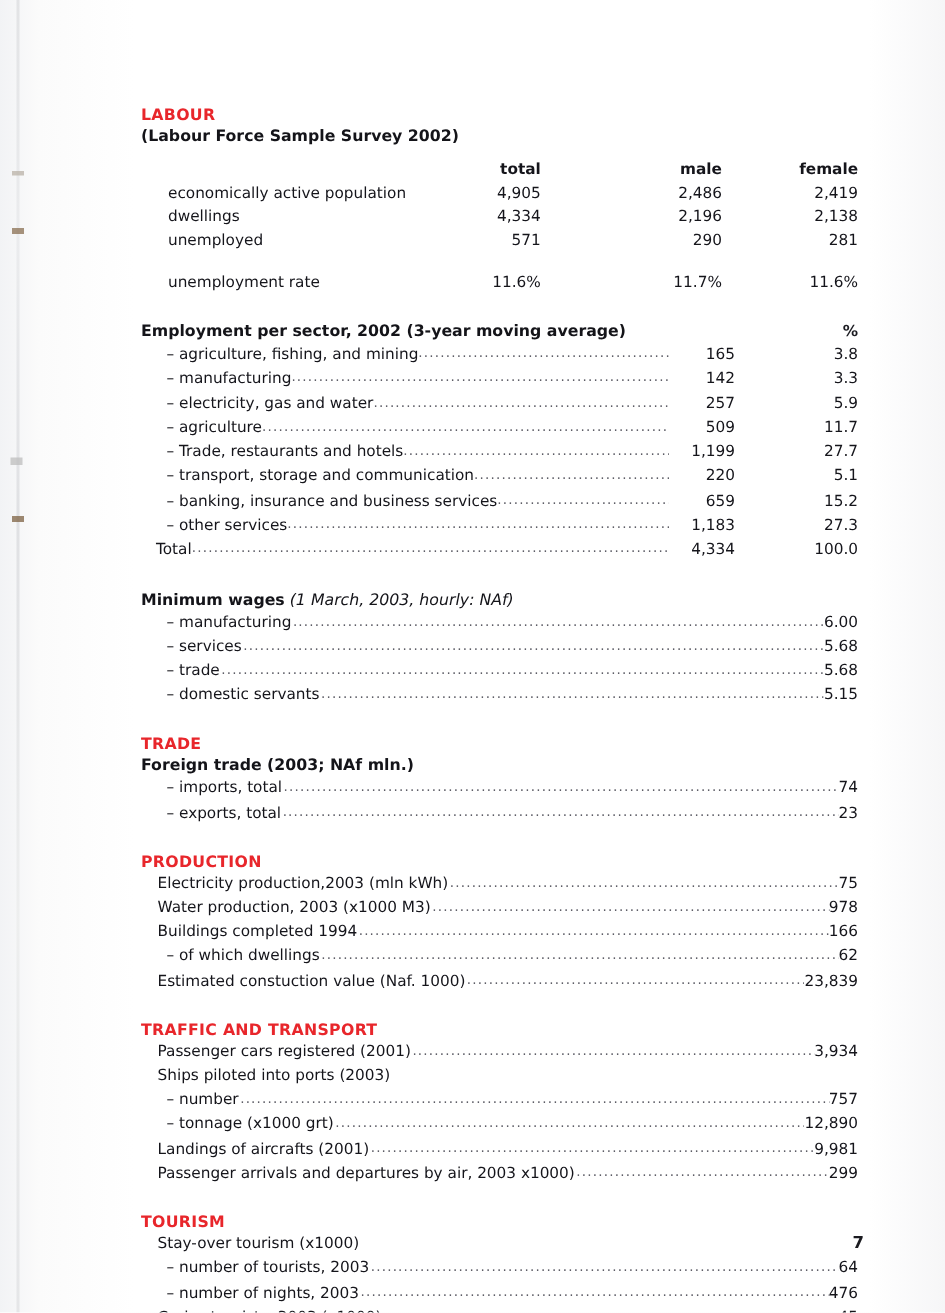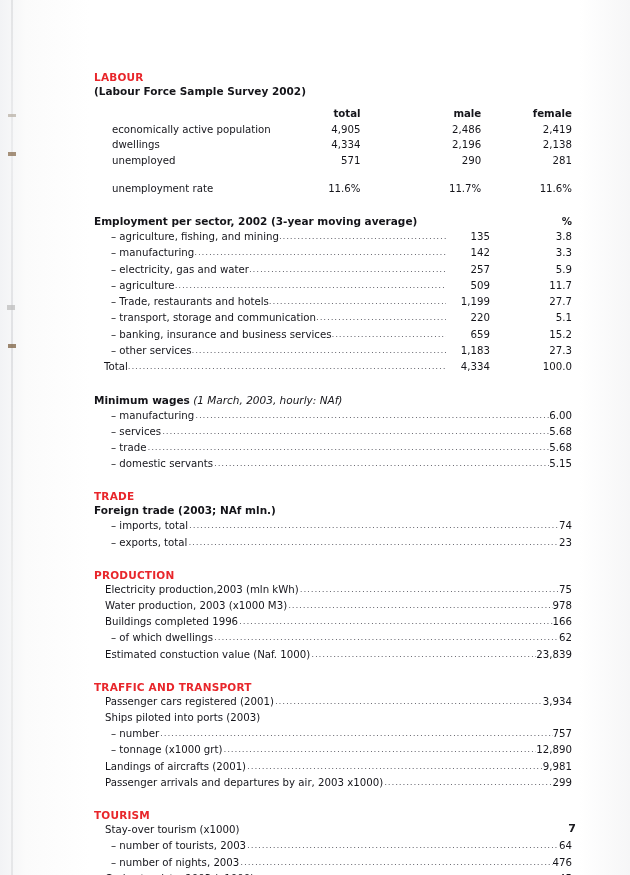--- a/index.html
+++ b/index.html
@@ -248,21 +248,21 @@
     <div>
       <div class="pct-head">
         <div class="sub-head sp">Employment per sector, 2002 (3-year moving average)</div>
         <div class="pc">%</div>
       </div>
 
       <div>
         <div class="sector-row">
           <span class="s-label">– agriculture, fishing, and mining</span>
           <span class="s-dots">......................................................................................................</span>
-          <span class="s-val">135</span>
+          <span class="s-val">165</span>
           <span class="s-pct">3.8</span>
         </div>
         <div class="sector-row">
           <span class="s-label">– manufacturing</span>
           <span class="s-dots">......................................................................................................</span>
           <span class="s-val">142</span>
           <span class="s-pct">3.3</span>
         </div>
         <div class="sector-row">
           <span class="s-label">– electricity, gas and water</span>
@@ -363,21 +363,21 @@
         <span class="lbl">Electricity production,2003 (mln kWh)</span>
         <span class="dots">................................................................................................................................................................</span>
         <span class="val">75</span>
       </div>
       <div class="row indent-2">
         <span class="lbl">Water production, 2003 (x1000 M3) </span>
         <span class="dots">................................................................................................................................................................</span>
         <span class="val">978</span>
       </div>
       <div class="row indent-2">
-        <span class="lbl">Buildings completed 1996</span>
+        <span class="lbl">Buildings completed 1994</span>
         <span class="dots">................................................................................................................................................................</span>
         <span class="val">166</span>
       </div>
       <div class="row indent-dash">
         <span class="lbl">– of which dwellings</span>
         <span class="dots">................................................................................................................................................................</span>
         <span class="val">62</span>
       </div>
       <div class="row indent-2">
         <span class="lbl">Estimated constuction value (Naf. 1000) </span>

